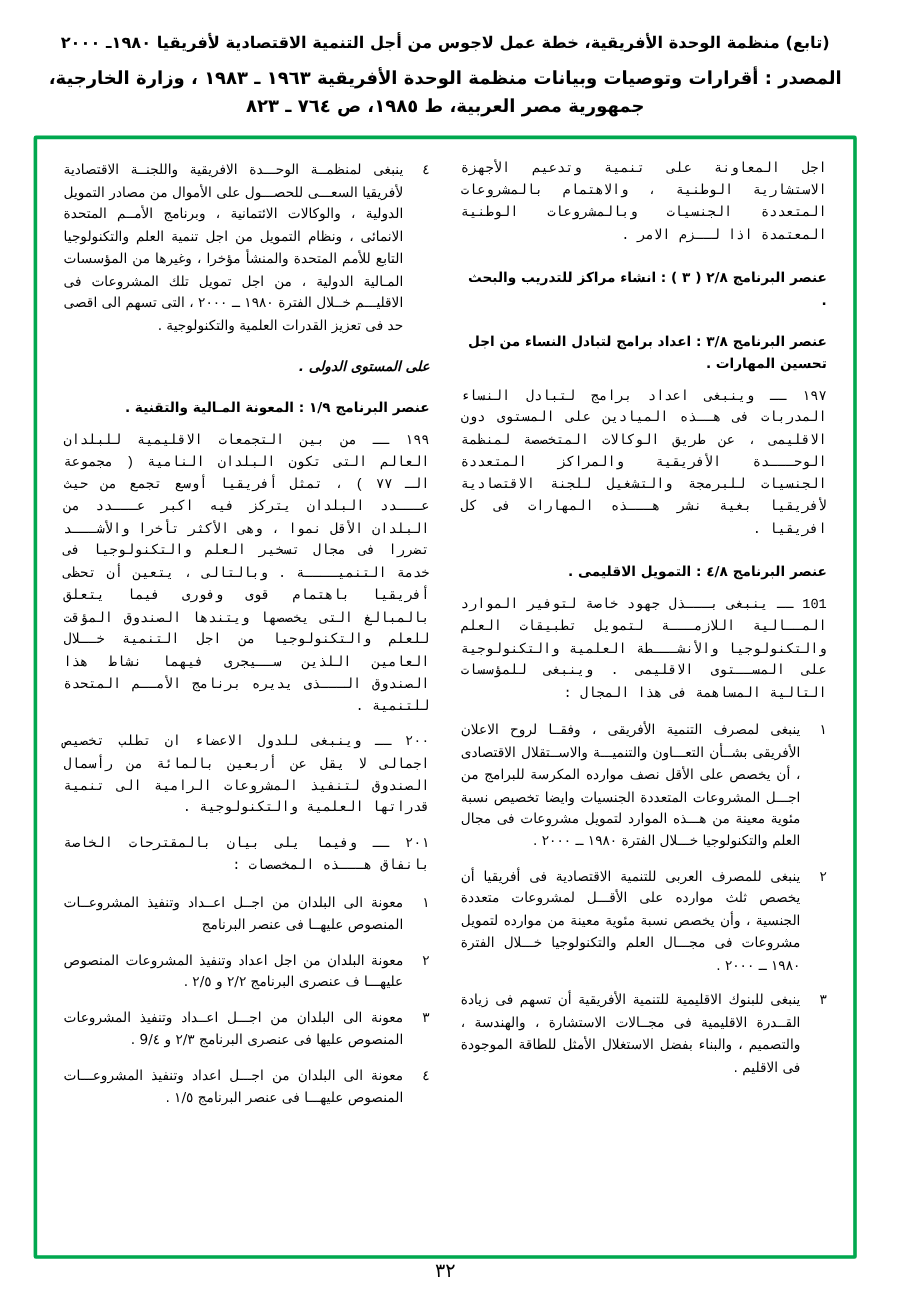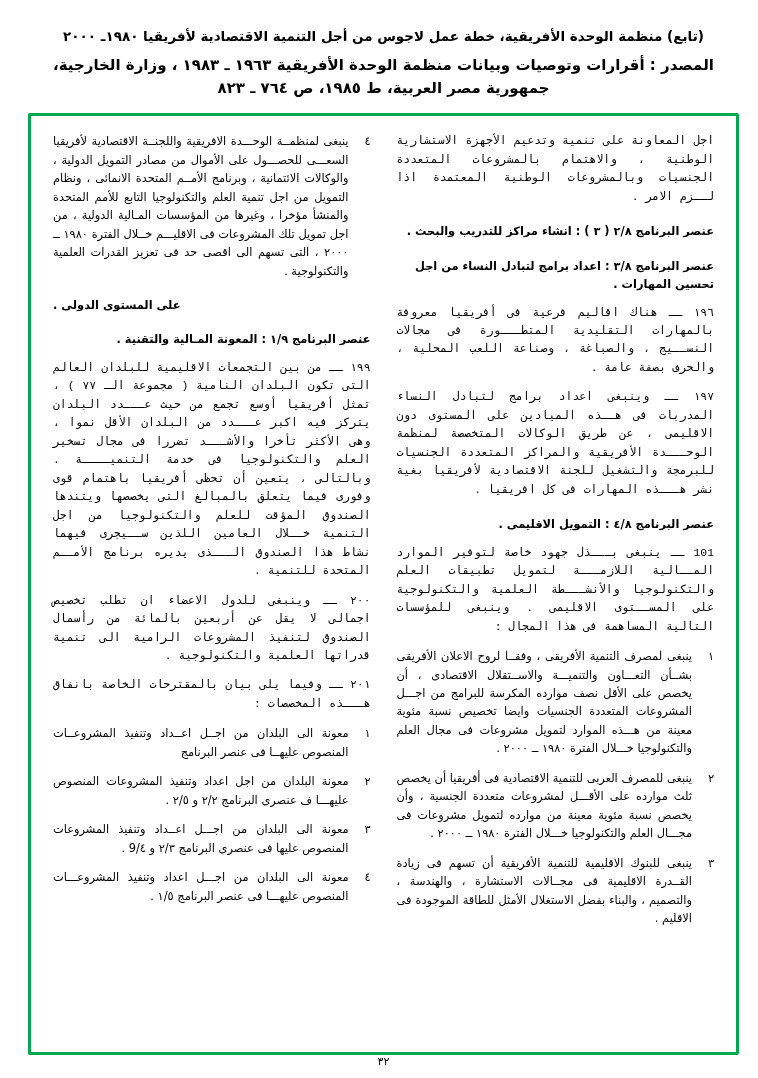--- a/index.html
+++ b/index.html
@@ -12,21 +12,21 @@
     height: 1078px;
     font-family: "DejaVu Sans", "Liberation Sans", sans-serif;
     color: #000000;
     position: relative;
     overflow: hidden;
   }
   .page {
     width: 758px;
     height: 1078px;
     box-sizing: border-box;
-    padding: 26px 19px 10px 28px;
+    padding: 26px 44px 10px 28px;
     display: flex;
     flex-direction: column;
   }
   .doc-header {
     text-align: center;
     margin-bottom: 4px;
   }
   .doc-title {
     font-size: 13.5px;
     font-weight: bold;
@@ -78,40 +78,41 @@
     text-align: justify;
     text-justify: inter-word;
     font-family: Liberation Mono, monospace;
   }
   p.heading {
     margin: 16px 0 10px 0;
     font-weight: bold;
     text-align: right;
   }
   p.heading.center {
-    text-align: left;
+    text-align: right;
+    font-style: italic;
   }
   .numbered {
     display: flex;
     flex-direction: row;
     gap: 8px;
     margin: 0 0 11px 0;
   }
   .numbered .marker {
     flex: 0 0 auto;
     width: 14px;
     text-align: right;
   }
   .numbered .body {
     flex: 1 1 auto;
     text-align: justify;
   }
   .page-number {
     text-align: center;
-    font-size: 11px;
+    font-size: 16px;
     margin-top: 0;
     letter-spacing: 1px;
   }
 </style>
 </head>
 <body>
 
 <div class="page">
 
   <div class="doc-header">
@@ -119,21 +120,20 @@
     <div class="doc-source">المصدر : أقرارات وتوصيات وبيانات منظمة الوحدة الأفريقية ١٩٦٣ ـ ١٩٨٣ ، وزارة الخارجية، جمهورية مصر العربية، ط ١٩٨٥، ص ٧٦٤ ـ ٨٢٣</div>
   </div>
 
   <div class="frame">
     <div class="frame-inner">
 
       <div class="col right-col">
         <p class="para">اجل المعاونة على تنمية وتدعيم الأجهزة الاستشارية الوطنية ، والاهتمام بالمشروعات المتعددة الجنسيات وبالمشروعات الوطنية المعتمدة اذا لــزم الامر .</p>
         <p class="heading">عنصر البرنامج ٢/٨ ( ٣ ) : انشاء مراكز للتدريب والبحث .</p>
         <p class="heading">عنصر البرنامج ٣/٨ : اعداد برامج لتبادل النساء من اجل تحسين المهارات .</p>
-        <p class="para">١٩٦ ــ هناك اقاليم فرعية فى أفريقيا معروفة بالمهارات التقليدية المتطـــورة فى مجالات النســيج ، والصباغة ، وصناعة اللعب المحلية ، والحرف بصفة عامة .</p>
         <p class="para">١٩٧ ــ وينبغى اعداد برامج لتبادل النساء المدربات فى هــذه الميادين على المستوى دون الاقليمى ، عن طريق الوكالات المتخصصة لمنظمة الوحـــدة الأفريقية والمراكز المتعددة الجنسيات للبرمجة والتشغيل للجنة الاقتصادية لأفريقيا بغية نشر هـــذه المهارات فى كل افريقيا .</p>
         <p class="heading">عنصر البرنامج ٤/٨ : التمويل الاقليمى .</p>
         <p class="para">101 ــ ينبغى بـــذل جهود خاصة لتوفير الموارد المــالية اللازمـــة لتمويل تطبيقات العلم والتكنولوجيا والأنشـــطة العلمية والتكنولوجية على المســتوى الاقليمى . وينبغى للمؤسسات التالية المساهمة فى هذا المجال :</p>
 
         <div class="numbered">
           <span class="marker">١</span>
           <span class="body">ينبغى لمصرف التنمية الأفريقى ، وفقــا لروح الاعلان الأفريقى بشــأن التعـــاون والتنميـــة والاســتقلال الاقتصادى ، أن يخصص على الأقل نصف موارده المكرسة للبرامج من اجـــل المشروعات المتعددة الجنسيات وايضا تخصيص نسبة مئوية معينة من هـــذه الموارد لتمويل مشروعات فى مجال العلم والتكنولوجيا خـــلال الفترة ١٩٨٠ ــ ٢٠٠٠ .</span>
         </div>
         <div class="numbered">
           <span class="marker">٢</span>

